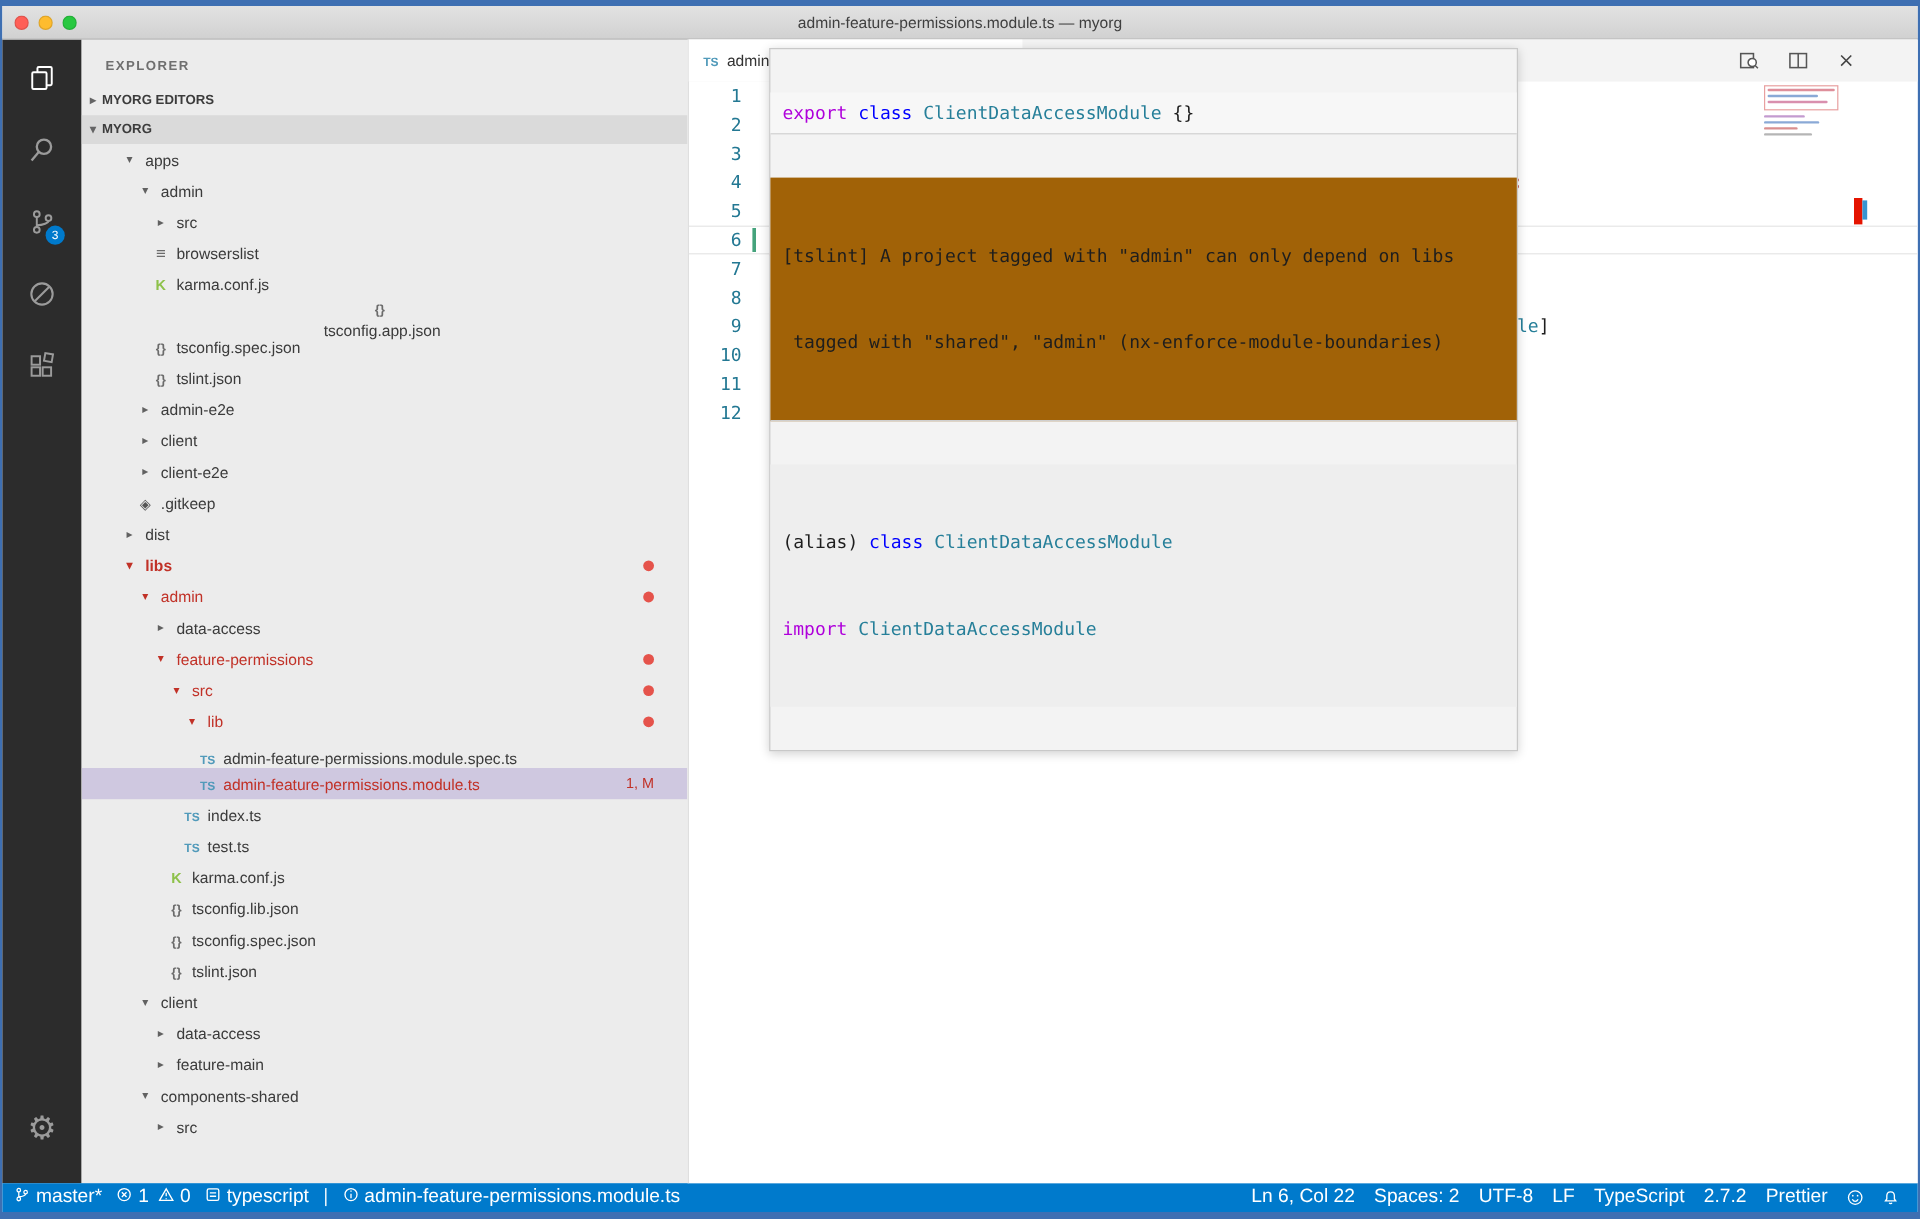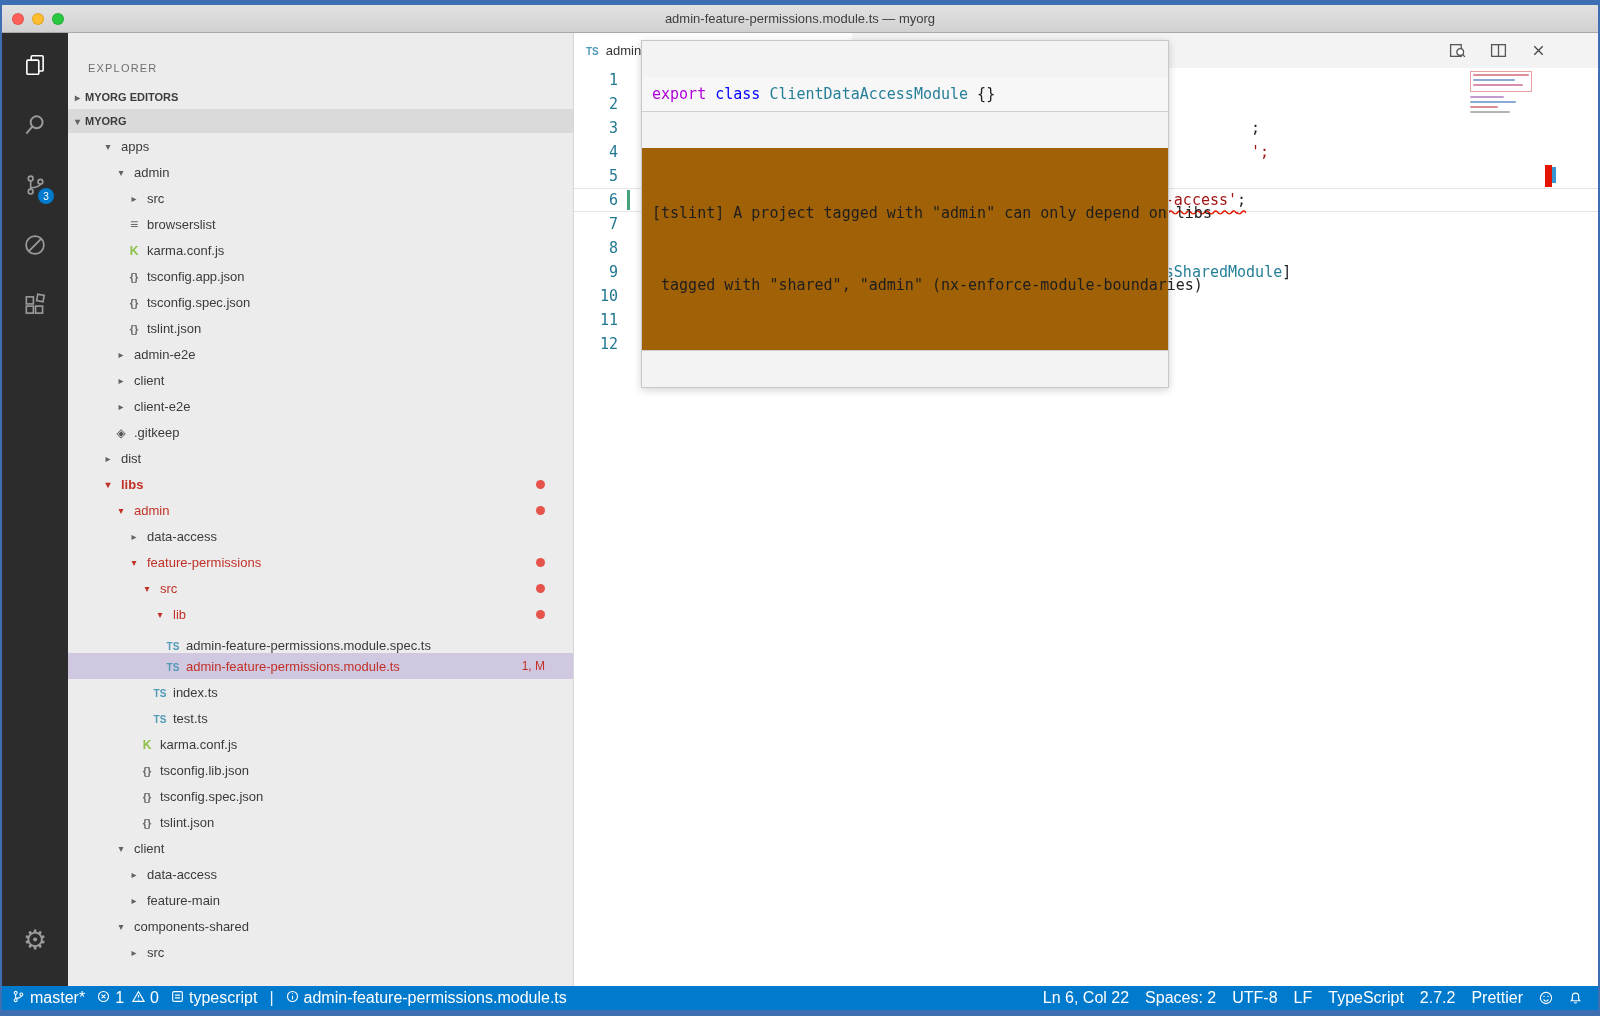--- a/index.html
+++ b/index.html
@@ -24,21 +24,21 @@
   
   .activitybar { flex:0 0 66px; background:#2c2c2c; display:flex; flex-direction:column; align-items:center; padding-top:14px; }
   .ab-icon { width:36px; height:36px; margin-bottom:24px; display:flex; align-items:center; justify-content:center; position:relative; cursor:pointer; }
   .ab-icon.gear { margin-top:auto; margin-bottom:28px; }
   .ic-gear::before { content:"⚙"; font-size:27px; color:#9b9b9b; line-height:1; }
   .badge { position:absolute; right:-1px; bottom:-1px; background:#007acc; color:#fff; width:16px; height:16px;
     border-radius:50%; font-size:10px; display:flex; align-items:center; justify-content:center; }
 
   
   .sidebar { flex:0 0 505px; background:#ececec; color:#3b3b3b; font-size:13px; overflow:hidden; display:flex; flex-direction:column; }
-  .sb-title { padding:29px 0 11px 20px; font-size:11px; letter-spacing:1.2px; color:#6f6f6f; }
+  .sb-title { padding:16px 0 11px 20px; font-size:11px; letter-spacing:1.2px; color:#6f6f6f;font-weight:bold; }
   .sb-section { height:24px; flex:0 0 24px; display:flex; align-items:center; font-size:11px; font-weight:bold; color:#3c3c3c; padding-left:7px; }
   .sb-section.root { background:#dadada; }
   .sb-section .arrow { margin-right:5px; }
   .arrow { font-size:10px; color:#646465; font-style:normal; }
   .arrow-r::before { content:"▸"; }
   .arrow-d::before { content:"▾"; }
   .tree { flex:1; overflow:hidden; }
   .tree-row { height:26px; display:flex; align-items:center; padding-right:28px; cursor:pointer; white-space:nowrap; }
   .tree-row.red { color:#c13127; }
   .tree-row.red .arrow { color:inherit; }
@@ -70,21 +70,21 @@
   .squiggle { text-decoration-line:underline; text-decoration-style:wavy; text-decoration-color:#e51400; text-underline-offset:4px; }
   .c-kw  { color:#af00db; }
   .c-kw2 { color:#0000ff; }
   .c-type{ color:#267f99; }
   .c-str { color:#a31515; }
   .c-fg  { color:#1e1e1e; }
   .c-prop{ color:#001080; }
   .c-link{ color:#0013c8; background:#add6ff; text-decoration-line:underline; text-decoration-color:#0013c8; }
 
   
-  .hover { position:absolute; left:67px; top:7px; width:528px; z-index:10; background:#f3f3f3; border:1px solid #c8c8c8;
+  .hover { position:absolute; left:67px; top:7px; width:624px; z-index:10; background:#f3f3f3; border:1px solid #c8c8c8;
     font-family:"DejaVu Sans Mono","Liberation Mono",monospace; font-size:15px; color:#1e1e1e;
     box-shadow:0 2px 8px rgba(0,0,0,.18); white-space:pre; }
   .hover-sig { padding:5px 10px; line-height:24px; background:#f7f7f7; border-bottom:1px solid #cfcfcf; }
   .hover-msg { padding:5px 10px; line-height:24px; background:#a16207; border-bottom:1px solid #cfcfcf; }
   .hover-bottom { padding:5px 10px; line-height:24px; background:#eeeeee; }
 
   
   .minimap { position:absolute; right:66px; top:38px; width:62px; }
   .mm-g { border:1px solid #e8a0a0; padding:2px; margin-bottom:4px; }
   .mm-bar { height:2px; border-radius:1px; margin-bottom:3px; }
@@ -188,21 +188,21 @@
             <span class="tree-label">src</span>
           </div>
           <div class="tree-row" style="padding-left: 57px;">
             <span class="tree-icon ic-list"></span>
             <span class="tree-label">browserslist</span>
           </div>
           <div class="tree-row" style="padding-left: 57px;">
             <span class="tree-icon ic-karma"></span>
             <span class="tree-label">karma.conf.js</span>
           </div>
-          <div class="tree-row" style="padding-left: 57px;">
+          <div class="tree-row" style="padding-left: 24px; flex-direction: column;">
             <span class="tree-icon ic-json"></span>
             <span class="tree-label">tsconfig.app.json</span>
           </div>
           <div class="tree-row" style="padding-left: 57px;">
             <span class="tree-icon ic-json"></span>
             <span class="tree-label">tsconfig.spec.json</span>
           </div>
           <div class="tree-row" style="padding-left: 57px;">
             <span class="tree-icon ic-json"></span>
             <span class="tree-label">tslint.json</span>
@@ -354,20 +354,24 @@
           <div class="code-line"><span class="ln">11</span><span class="code-text"><span class="c-kw">export</span><span class="c-fg"> </span><span class="c-kw2">class</span><span class="c-fg"> </span><span class="c-type">AdminFeaturePermissionsModule</span><span class="c-fg"> {}</span></span></div>
           <div class="code-line"><span class="ln">12</span><span class="code-text"></span></div>
         </div>
 
       <div class="hover">
         <div class="hover-sig"><span class="c-kw">export</span><span class="c-fg"> </span><span class="c-kw2">class</span><span class="c-fg"> </span><span class="c-type">ClientDataAccessModule</span><span class="c-fg"> {}</span></div>
         <div class="hover-msg">
           <div>[tslint] A project tagged with "admin" can only depend on libs</div>
           <div> tagged with "shared", "admin" (nx-enforce-module-boundaries)</div>
         </div>
+        <div class="hover-bottom">
+          <div><span class="c-fg">(alias) </span><span class="c-kw2">class</span><span class="c-fg"> </span><span class="c-type">ClientDataAccessModule</span></div>
+          <div><span class="c-kw">import</span><span class="c-fg"> </span><span class="c-type">ClientDataAccessModule</span></div>
+        </div>
       </div>
 
       <div class="minimap">
         <div class="mm-g">
           <div class="mm-bar b1"></div>
             <div class="mm-bar b2"></div>
             <div class="mm-bar b3"></div>
         </div>
         <div class="mm-bar b4"></div>
           <div class="mm-bar b5"></div>

